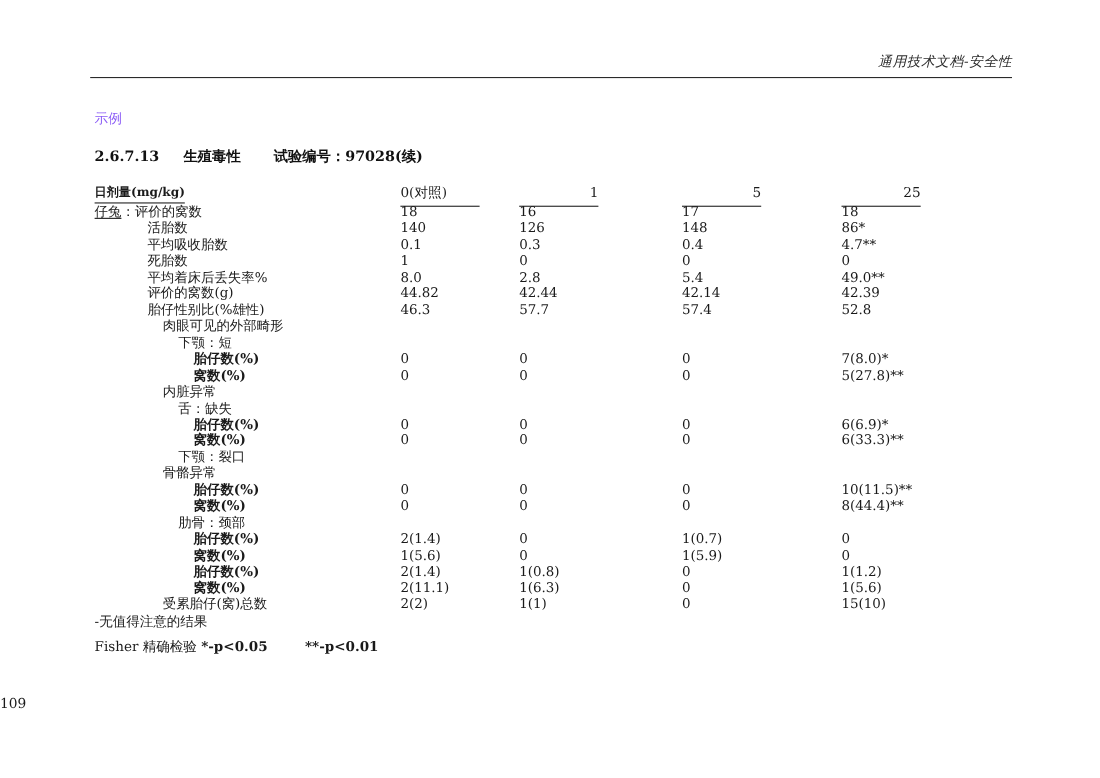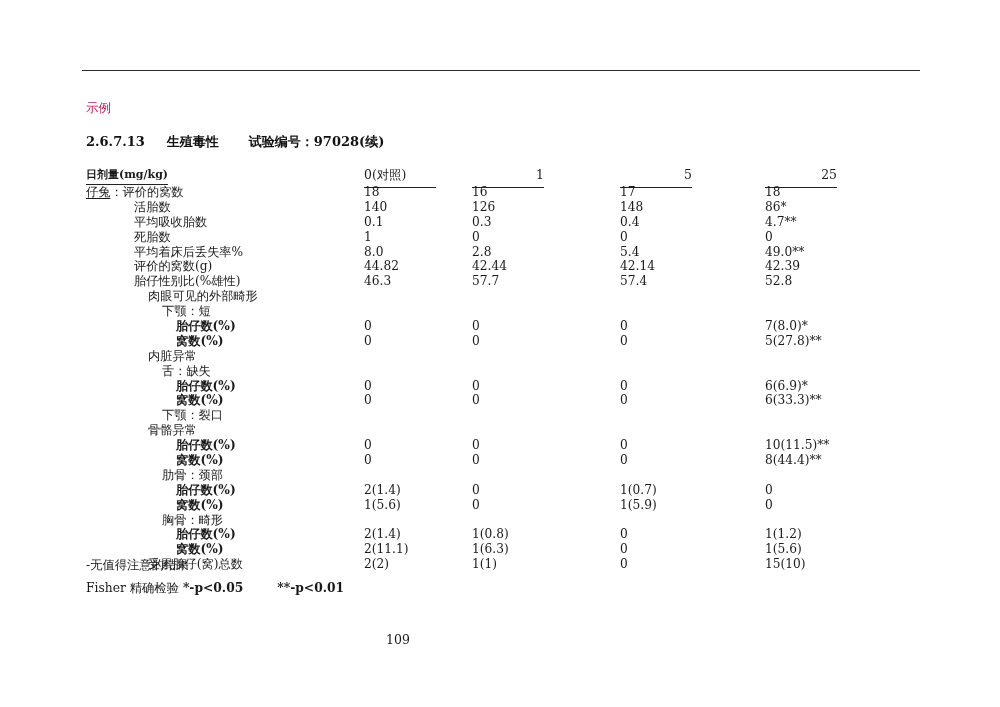--- a/index.html
+++ b/index.html
@@ -41,21 +41,21 @@
     height: 1.4px;
     background: #2a2a2a;
   }
 
   
   .example-label {
     position: absolute;
     left: 86px;
     top: 100px;
     font-size: 12.5px;
-    color: #be185d;
+    color: #8b5cf6;
   }
   .sec-title {
     position: absolute;
     left: 86px;
     top: 133px;
     font-size: 13px;
     font-weight: bold;
     color: #111;
     white-space: pre;
   }
@@ -138,29 +138,30 @@
   .foot-1 { top: 557px; }
   .foot-2 { top: 580px; white-space: pre; }
   .foot-2 .gap { display: inline-block; width: 34px; }
   .foot-2 b { font-weight: bold; }
 
   .pagenum {
     position: absolute;
     left: 0;
     top: 632px;
     width: 796px;
-    text-align: center;
+    text-align: left;
     font-size: 12.5px;
   }
 </style>
 </head>
 <body>
 
 <div class="page">
 
+  <div class="run-head">通用技术文档-安全性</div>
   <div class="head-rule"></div>
 
   <div class="example-label">示例</div>
 
   <div class="sec-title"><span>2.6.7.13</span><span class="gap-a"></span><span>生殖毒性</span><span class="gap-b"></span><span>试验编号：</span><span>97028(续)</span></div>
 
   <div class="tbl">
 
     <div class="row hrow">
       <span class="hlabel">日剂量(mg/kg)</span>
@@ -291,23 +292,20 @@
           <span class="c c3">0</span>
         </div>
         <div class="row">
           <span class="lbl i4">窝数(%)</span>
           <span class="c c0">1(5.6)</span>
           <span class="c c1">0</span>
           <span class="c c2">1(5.9)</span>
           <span class="c c3">0</span>
         </div>
         <div class="row">
-          <span class="lbl i3">胸骨：畸形</span>
-        </div>
-        <div class="row">
           <span class="lbl i4">胎仔数(%)</span>
           <span class="c c0">2(1.4)</span>
           <span class="c c1">1(0.8)</span>
           <span class="c c2">0</span>
           <span class="c c3">1(1.2)</span>
         </div>
         <div class="row">
           <span class="lbl i4">窝数(%)</span>
           <span class="c c0">2(11.1)</span>
           <span class="c c1">1(6.3)</span>

